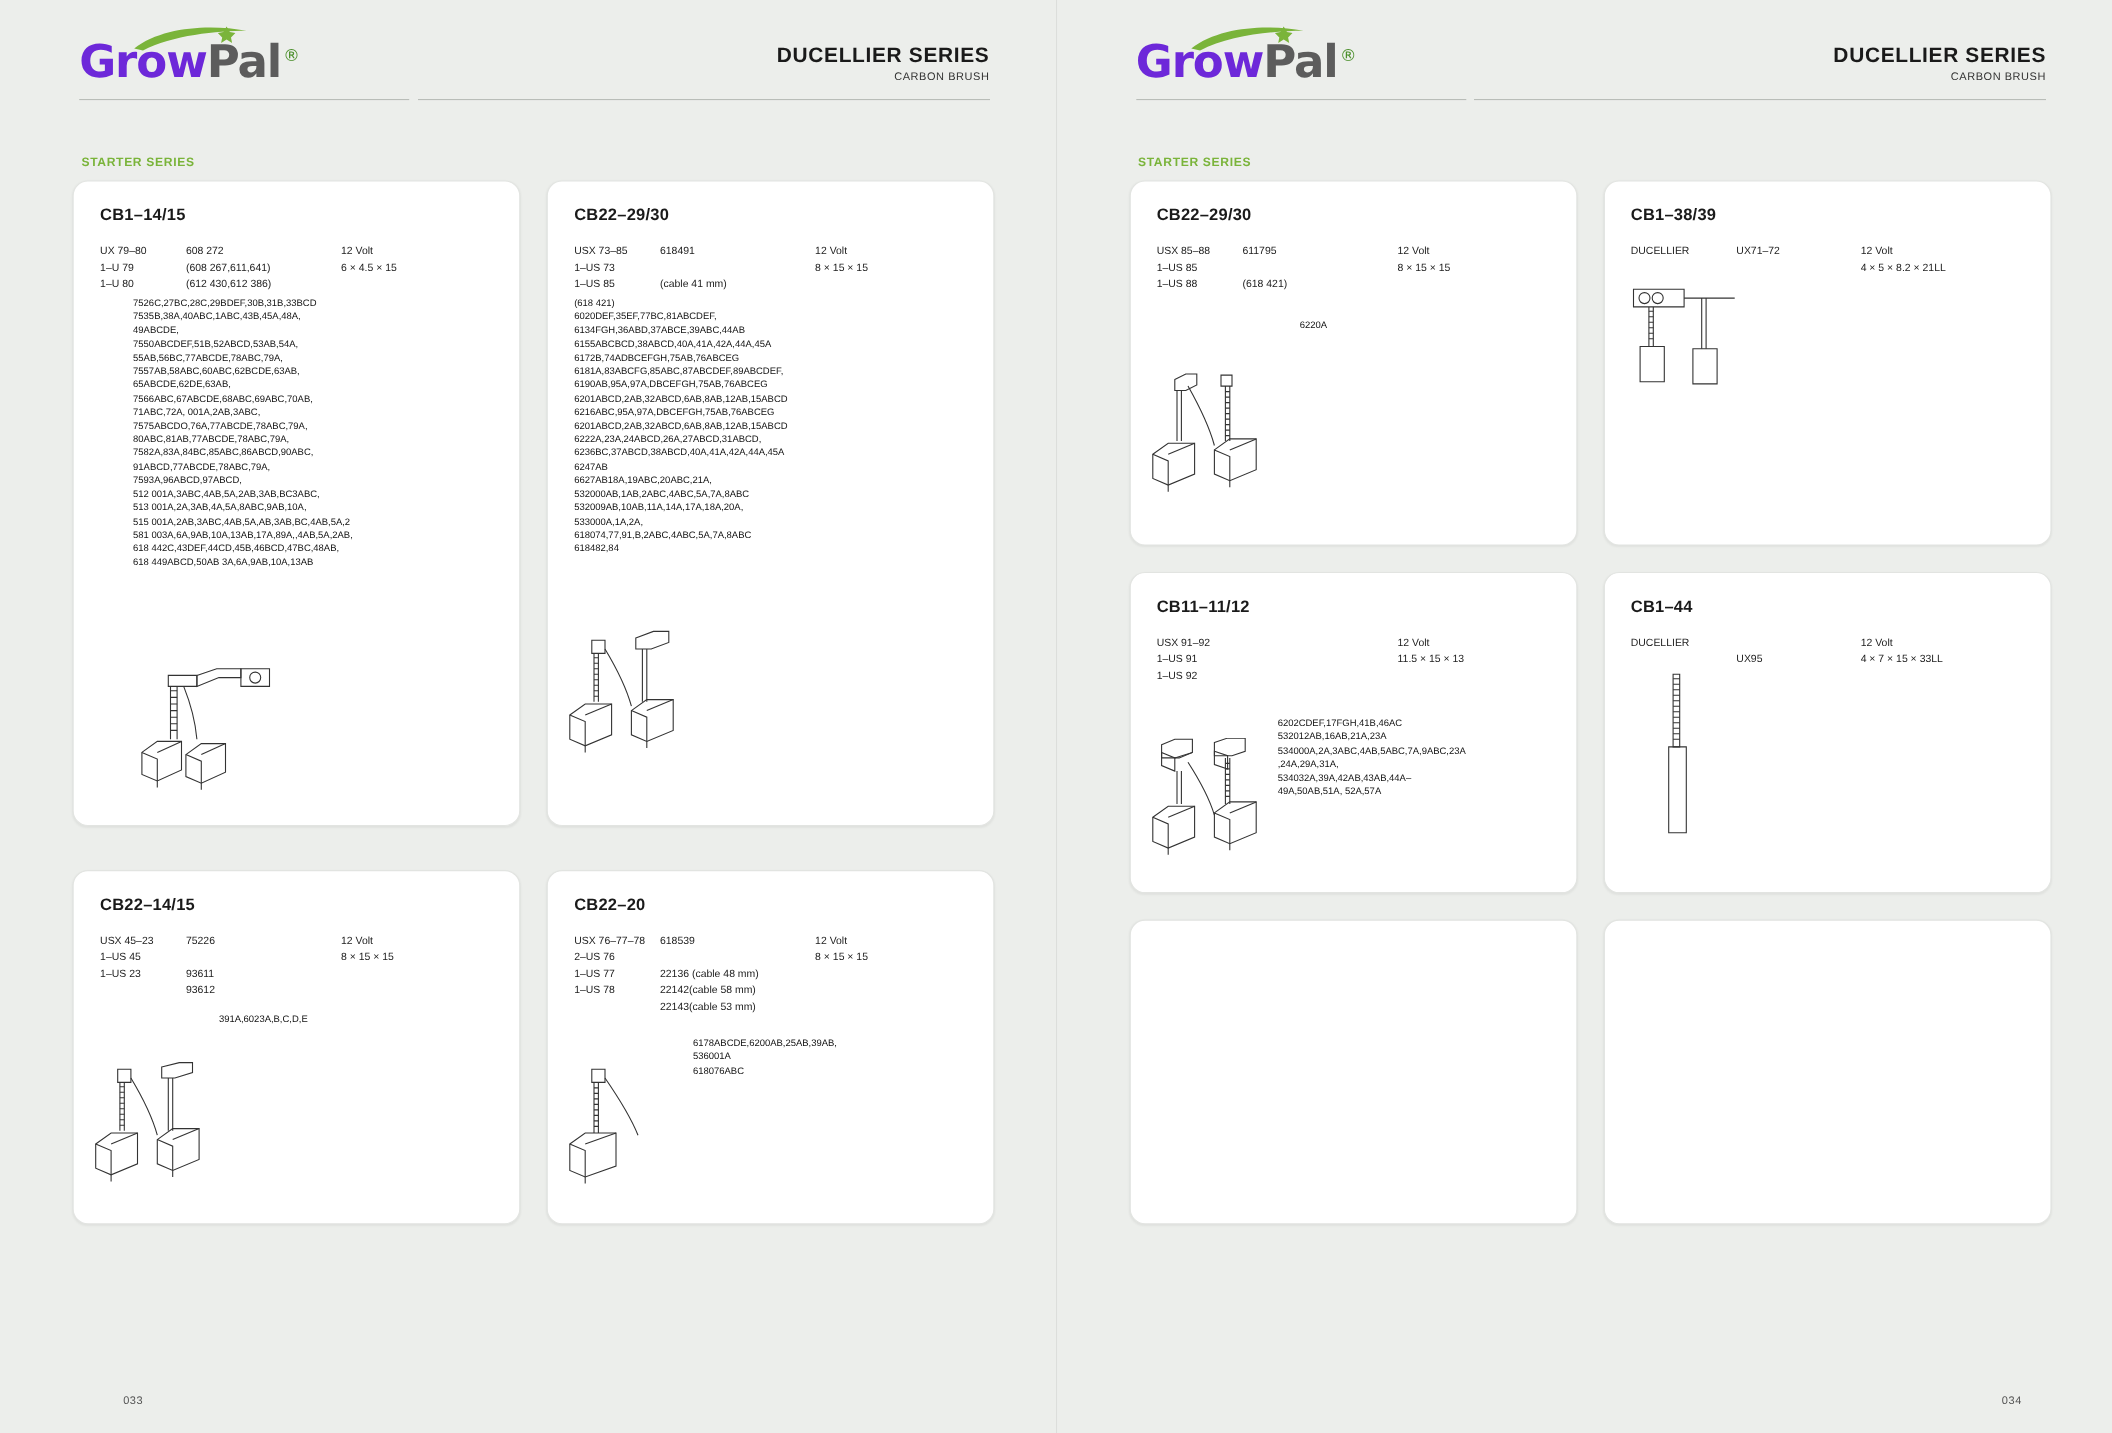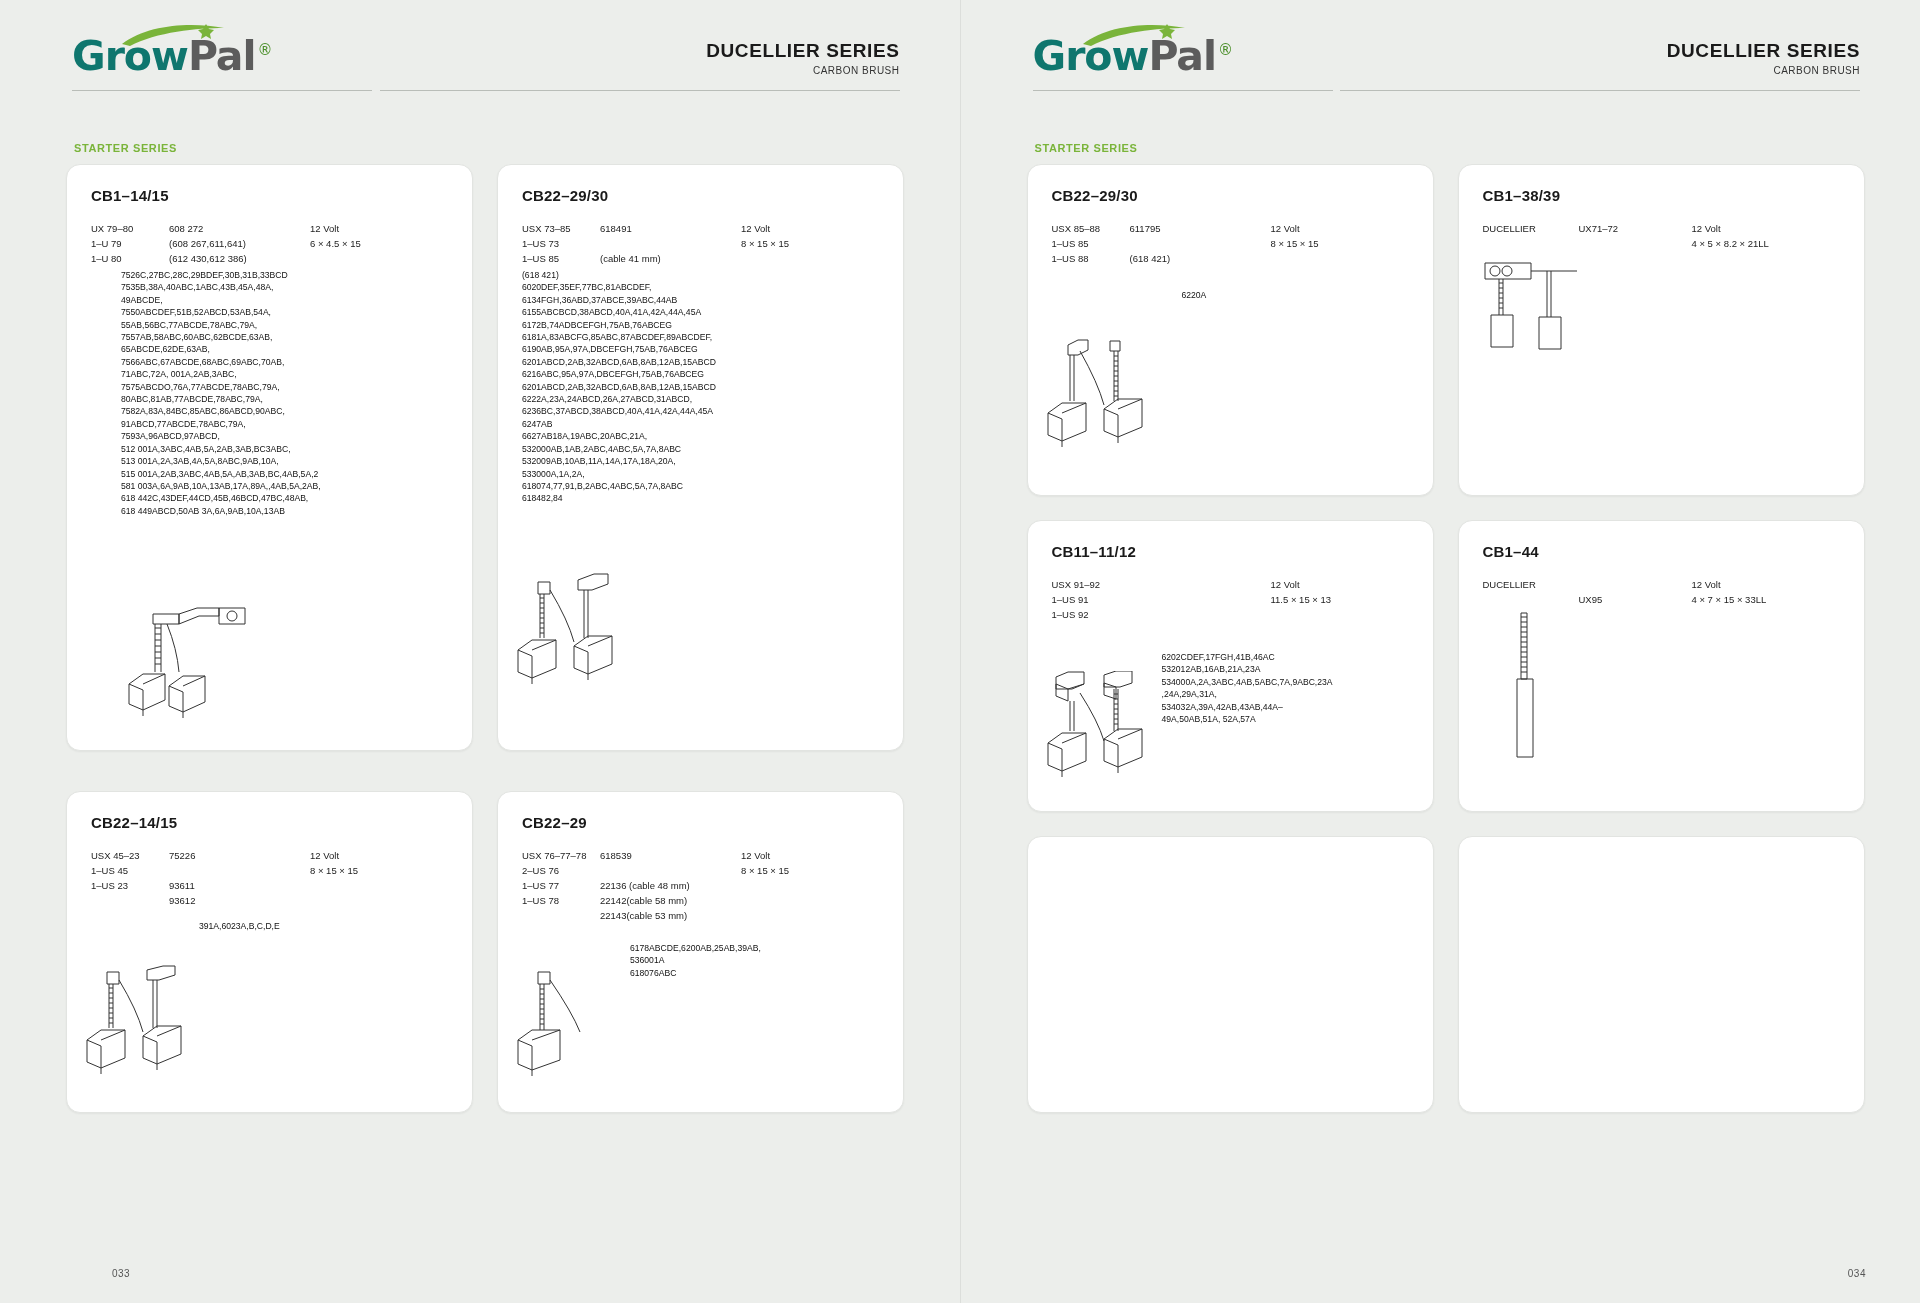--- a/index.html
+++ b/index.html
@@ -14,21 +14,21 @@
   .page{position:relative;width:960px;height:1303px;background:#eceeeb;}
   .page.left{border-right:1px solid #dcdedb;}
 
   
   .pg-header{position:absolute;top:18px;left:0;width:100%;height:72px;}
   .logo{position:absolute;left:72px;top:18px;display:flex;align-items:flex-end;}
   .logo-text{
     font-size:41px;font-weight:bold;letter-spacing:-1px;line-height:1;
     font-family:"DejaVu Sans", sans-serif;
   }
-  .logo-grow{color:#0f766e;}
+  .logo-grow{color:#6d28d9;}
   .logo-pal{color:#5c5c5c;}
   .logo-reg{font-size:15px;color:#4b8f2b;vertical-align:super;font-weight:normal;margin-left:2px;}
   .swoosh{position:absolute;left:120px;top:4px;width:110px;height:26px;pointer-events:none;}
   .logo-rule{position:absolute;left:72px;top:72px;width:300px;height:1px;background:#b9bdb8;}
 
   .hdr-right{position:absolute;right:60px;top:22px;text-align:right;}
   .hdr-title{font-size:19px;font-weight:bold;letter-spacing:.6px;color:#1a1a1a;font-family:"Liberation Sans",sans-serif;}
   .hdr-sub{font-size:10px;letter-spacing:.5px;color:#333;margin-top:3px;}
   .hdr-rule{position:absolute;right:60px;top:72px;width:520px;height:1px;background:#b9bdb8;}
 
@@ -70,21 +70,21 @@
 
   .codes{font-size:8.6px;line-height:12.4px;color:#111;white-space:pre-line;}
   .codes.indent2{padding-left:30px;}
   .codes.indent3{padding-left:108px;}
 
   .drawing{position:absolute;}
 
   
   .page-num{position:absolute;bottom:24px;font-size:10px;color:#555;letter-spacing:.5px;}
   .page-num.l{left:74px;margin-left:38px;}
-  .page-num.r{right:54px;}
+  .page-num.r{right:82px;}
 
   svg{display:block;}
 </style>
 </head>
 <body>
 
 <div class="spread">
 
   <div class="page left">
 
@@ -268,21 +268,21 @@
               <path d="M72 16 v48"></path>
                 <path d="M68 16 v48"></path>
               <path d="M58 72 l14 -10 h24 v28 l-24 10 -14 -6 z"></path>
               <path d="M58 72 l14 6 v28"></path>
               <path d="M96 62 l-24 10"></path>
             </g>
           </svg>
         </div>
 
         <div class="card w407 h320">
-          <div class="card-title">CB22–29</div>
+          <div class="card-title">CB22–20</div>
           <div class="card-body">
             <div class="meta" style="height:72px">
               <div class="col-a">
                 <div>USX 76–77–78</div>
                 <div>2–US 76</div>
                 <div>1–US 77</div>
                 <div>1–US 78</div>
               </div>
               <div class="col-b">
                 <div>618539</div>

